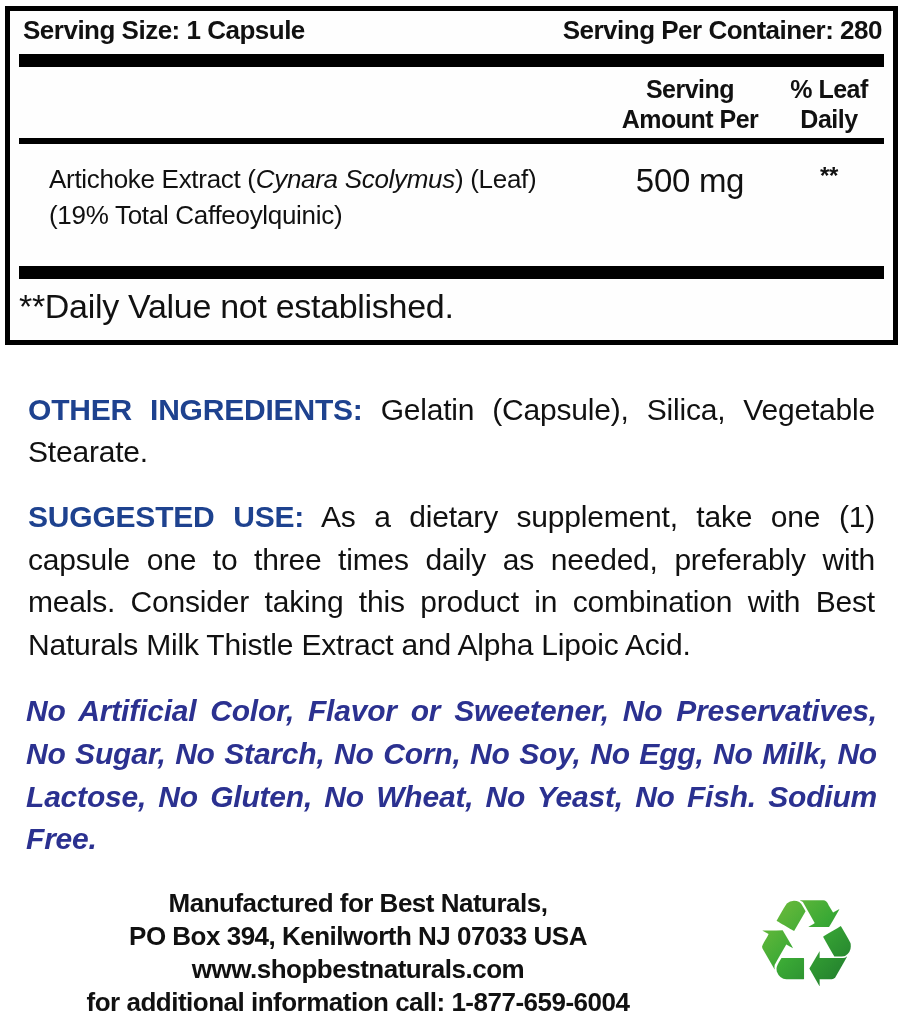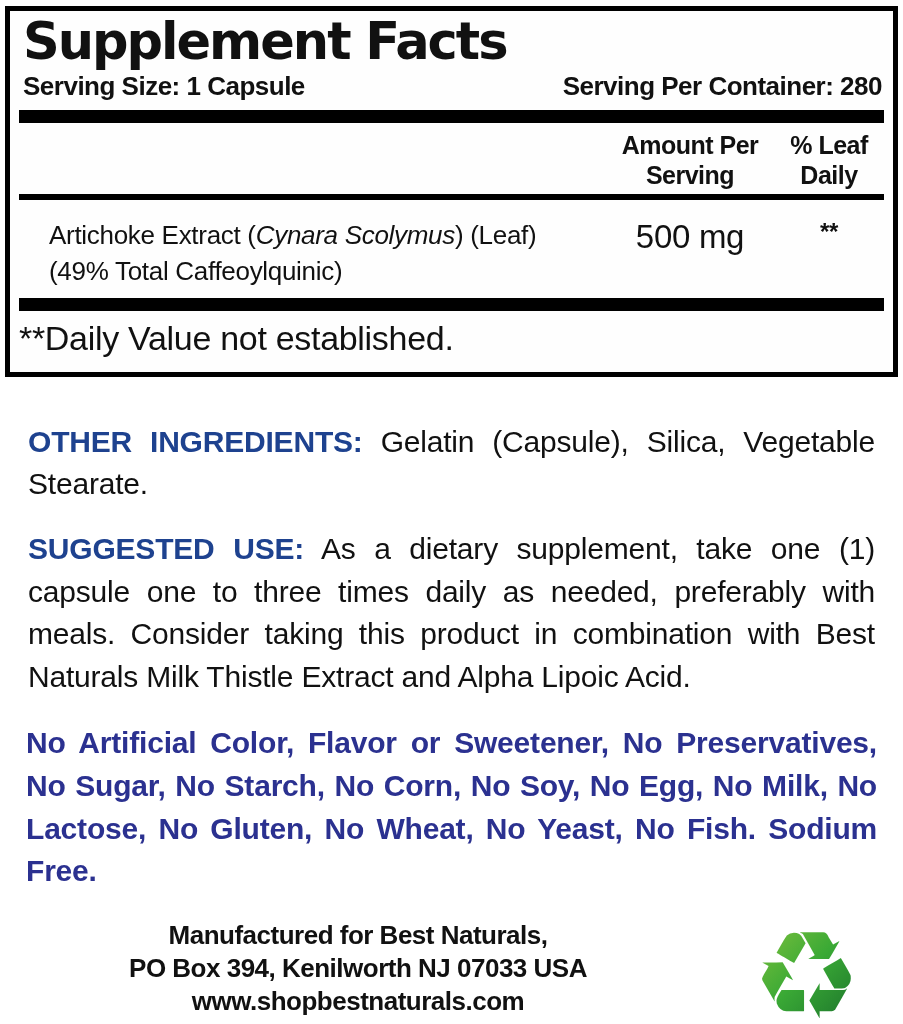--- a/index.html
+++ b/index.html
@@ -46,21 +46,21 @@
     align-items: start;
   }
   .header-row { padding: 8px 0 4px 0; }
   .col-head {
     font-size: 25px;
     font-weight: bold;
     text-align: center;
     line-height: 1.18;
     letter-spacing: -0.5px;
   }
-  .ing-row { padding: 18px 0 8px 0; }
+  .ing-row { padding: 18px 0 32px 0; }
   .ing-name {
     font-size: 26px;
     line-height: 1.38;
     padding-left: 30px;
     letter-spacing: -0.3px;
   }
   .ing-amount, .ing-dv {
     font-size: 33px;
     text-align: center;
     letter-spacing: -0.3px;
@@ -85,20 +85,21 @@
   .blue-label {
     color: #1e428f;
     font-weight: bold;
     margin-top: 34px;
   }
   .claims {
     margin: 24px 26px 0 26px;
     font-size: 30px;
     line-height: 1.42;
     text-align: justify;
+    font-style: italic;
     font-weight: bold;
     color: #2b3190;
     letter-spacing: -0.2px;
   }
 
   
   .footer-wrap { position: relative; margin-top: 26px; height: 150px; }
   .footer {
     width: 716px;
     text-align: center;
@@ -124,47 +125,46 @@
       color: transparent;
     }
   }
 </style>
 </head>
 <body>
 
 <div class="page">
 
   <section class="facts-box">
-    <h1 class="facts-title">Supplement Facts</h1>
 
     <div class="serving-row">
       <span>Serving Size: 1 Capsule</span>
       <span>Serving Per Container: 280</span>
     </div>
 
     <div class="bar thick"></div>
 
     <div class="grid header-row">
       <span></span>
       <div class="col-head">
+        <div>Serving</div>
         <div>Amount Per</div>
-        <div>Serving</div>
       </div>
       <div class="col-head">
         <div>% Leaf</div>
         <div>Daily</div>
       </div>
     </div>
 
     <div class="bar thin"></div>
 
     <div class="grid ing-row">
       <div class="ing-name">
         <span>Artichoke Extract (</span><i>Cynara Scolymus</i><span>) (Leaf)</span>
-        <div>(49% Total Caffeoylquinic)</div>
+        <div>(19% Total Caffeoylquinic)</div>
       </div>
       <div class="ing-amount">500 mg</div>
       <div class="ing-dv">**</div>
     </div>
 
     <div class="bar thick"></div>
 
     <div class="footnote">**Daily Value not established.</div>
   </section>
 

